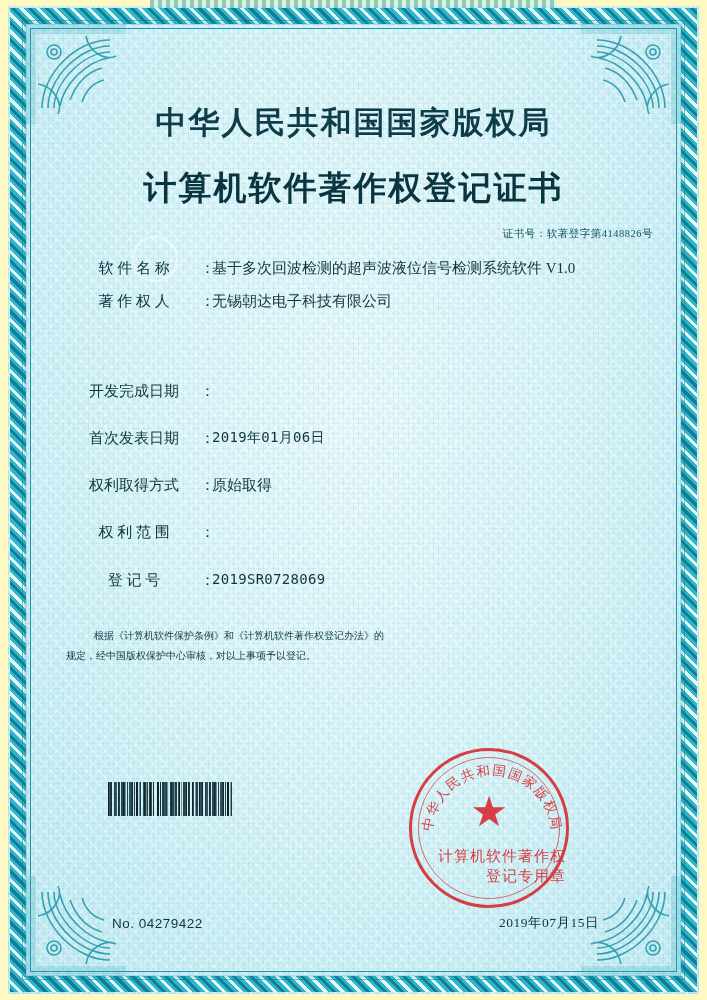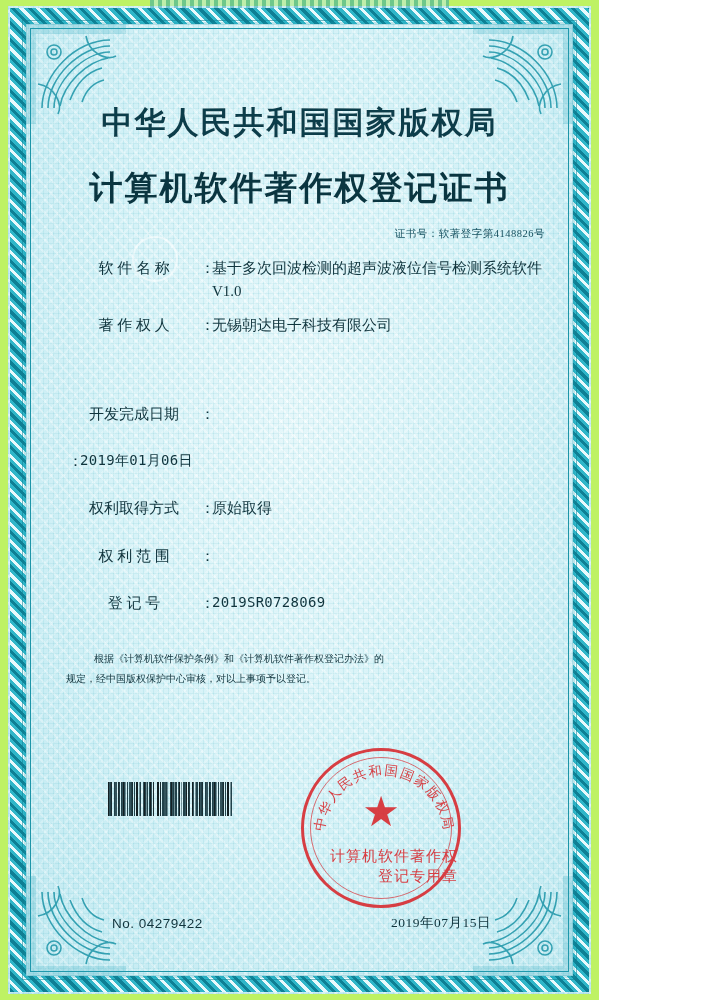--- a/index.html
+++ b/index.html
@@ -8,23 +8,23 @@
     width: 707px;
     height: 1000px;
     background: #ffffff;
     font-family: "Liberation Serif", serif;
     overflow: hidden;
   }
 
   
   #cert {
     position: relative;
-    width: 599px;
+    width: 707px;
     height: 1000px;
-    background: #bef264;
+    background: #fef9c3;
     overflow: hidden;
   }
 
   
   .field {
     position: absolute;
     left: 8px; top: 6px; right: 8px; bottom: 6px;
     background:
       repeating-linear-gradient(90deg, rgba(0,150,170,0.085) 0 1px, rgba(0,0,0,0) 1px 5px),
       repeating-linear-gradient(0deg, rgba(0,150,170,0.075) 0 1px, rgba(0,0,0,0) 1px 5px),
@@ -314,20 +314,21 @@
       <div class="gap-lg"></div>
 
       <div class="row">
         <span class="lbl">开发完成日期</span>
         <span class="colon">：</span>
       </div>
 
       <div class="gap-md"></div>
 
       <div class="row">
+        <span class="lbl">首次发表日期</span>
         <span class="colon">：</span>
         <span class="val mono">2019年01月06日</span>
       </div>
 
       <div class="gap-md"></div>
 
       <div class="row">
         <span class="lbl">权利取得方式</span>
         <span class="colon">：</span>
         <span class="val">原始取得</span>

